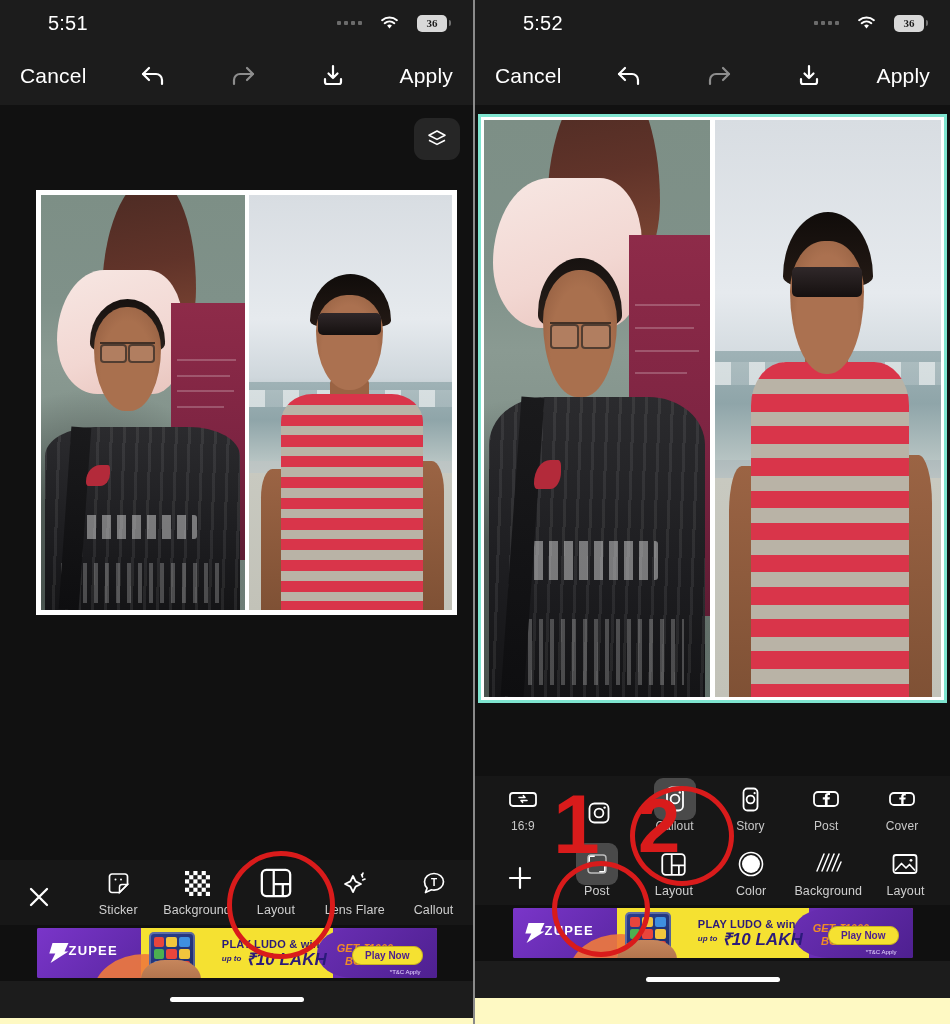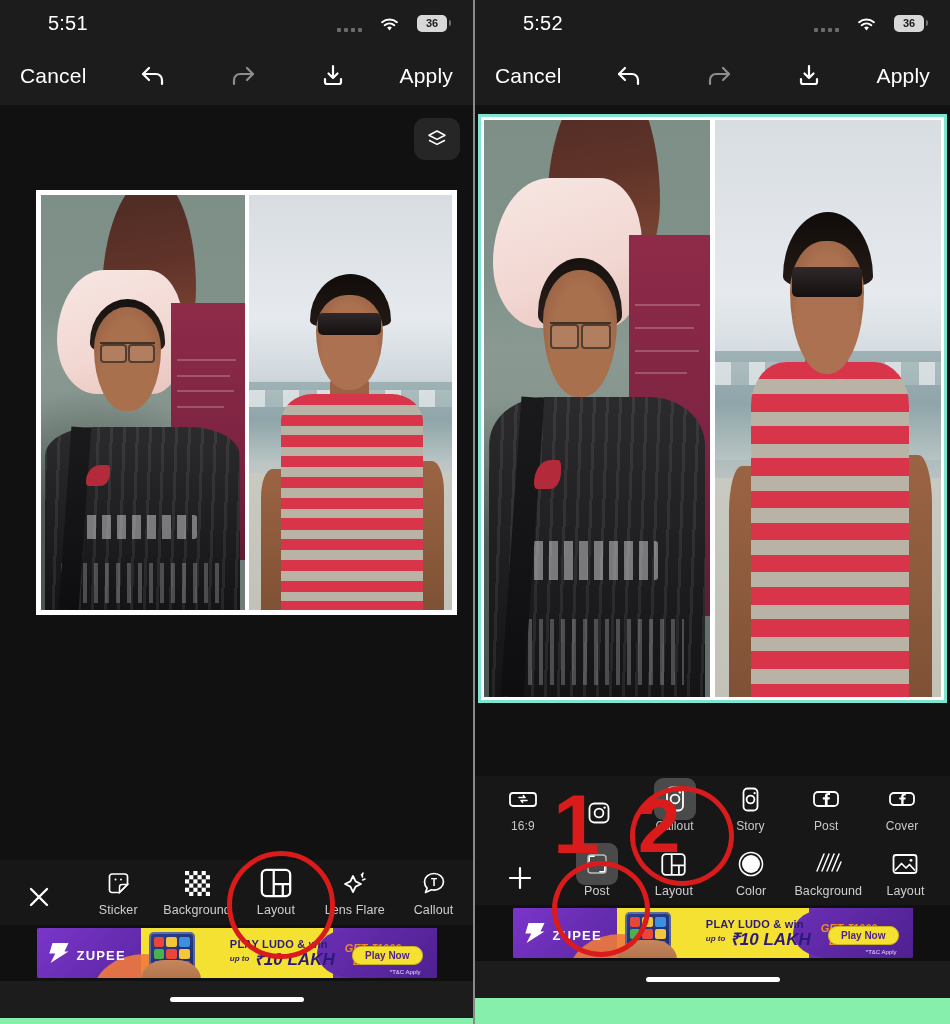--- a/index.html
+++ b/index.html
@@ -4,31 +4,31 @@
 <style>
   * { box-sizing: border-box; margin: 0; padding: 0; }
   html, body {
     width: 950px; height: 1024px;
     background: #808080;
     font-family: "Liberation Sans", sans-serif;
     overflow: hidden;
   }
   #root { position: relative; width: 950px; height: 1024px; display: flex; }
 
-  .panel { position: relative; width: 475px; height: 1024px; background: #86efac; overflow: hidden; }
+  .panel { position: relative; width: 475px; height: 1024px; background: #fef9c3; overflow: hidden; }
   .panel.left  { border-right: 2px solid #8a8a8a; }
 
   
   .statusbar {
     position: relative; height: 46px; background: #1c1c1c;
     display: flex; align-items: center; justify-content: space-between;
     padding: 0 26px 0 48px;
   }
   .clock { color: #fff; font-size: 20px; font-weight: 500; letter-spacing: .2px; }
-  .status-right { display: flex; align-items: flex-end; gap: 18px; }
+  .status-right { display: flex; align-items: center; gap: 18px; font-family: Liberation Serif, serif; }
   .sigdots { display: flex; gap: 3px; align-items: flex-end; }
   .sigdots i { display: block; width: 4px; height: 4px; background: #6b6b6b; border-radius: 1px; }
   .wifi { position: relative; width: 19px; height: 14px; }
   .wifi svg { display: block; }
   .battery {
     position: relative; display: flex; align-items: center; justify-content: center;
     min-width: 30px; height: 17px; background: #d8d8d8; border-radius: 5px;
     color: #1c1c1c; font-size: 11px; font-weight: 700; padding: 0 4px;
   }
   .battery::after {
@@ -213,21 +213,21 @@
   .ad { height: 56px; background: #101010; display: flex; align-items: center; justify-content: center; }
   .ad-inner {
     position: relative; width: 400px; height: 50px; overflow: hidden; border-radius: 2px;
     background: linear-gradient(90deg,#6b2fb5 0 22%, #f5e131 22% 74%, #6b2fb5 74% 100%);
     display: flex; align-items: center;
   }
   .ad-purple-l { position:absolute; left:0; top:0; width:26%; height:100%;
     background: linear-gradient(135deg,#7a35c9 0%,#5b27a3 100%); }
   .ad-wave { position:absolute; left:14%; bottom:-16px; width:26%; height:40px;
     background:#f07a3c; border-radius: 50% 50% 0 0 / 100% 100% 0 0; opacity:.9; }
-  .ad-logo { position: relative; z-index:3; display:flex; align-items:flex-end; gap:8px; margin-left:12px; }
+  .ad-logo { position: relative; z-index:3; display:flex; align-items:flex-start; gap:0; margin-left:12px; }
   .ad-logo .mark { width: 20px; height: 20px; background: #fff;
     clip-path: polygon(20% 0,100% 0,80% 42%,100% 42%,10% 100%,34% 52%,4% 52%); }
   .ad-logo .name { color: #fff; font-weight: 800; font-size: 13px; letter-spacing: 1.2px; }
   .ad-phone { position:absolute; left:28%; top:4px; width: 46px; height: 44px; z-index:3;
     background: linear-gradient(150deg,#2b3f8f,#1b2a66); border-radius: 5px;
     box-shadow: 0 0 0 2px rgba(255,255,255,.25) inset; }
   .ad-phone .tiles { position:absolute; inset:5px; display:grid; grid-template-columns:1fr 1fr 1fr;
     grid-template-rows:1fr 1fr 1fr; gap:2px; }
   .ad-phone .tiles i { display:block; border-radius:2px; }
   .ad-hand { position:absolute; left:26%; bottom:-10px; width: 60px; height: 28px; z-index:4;

